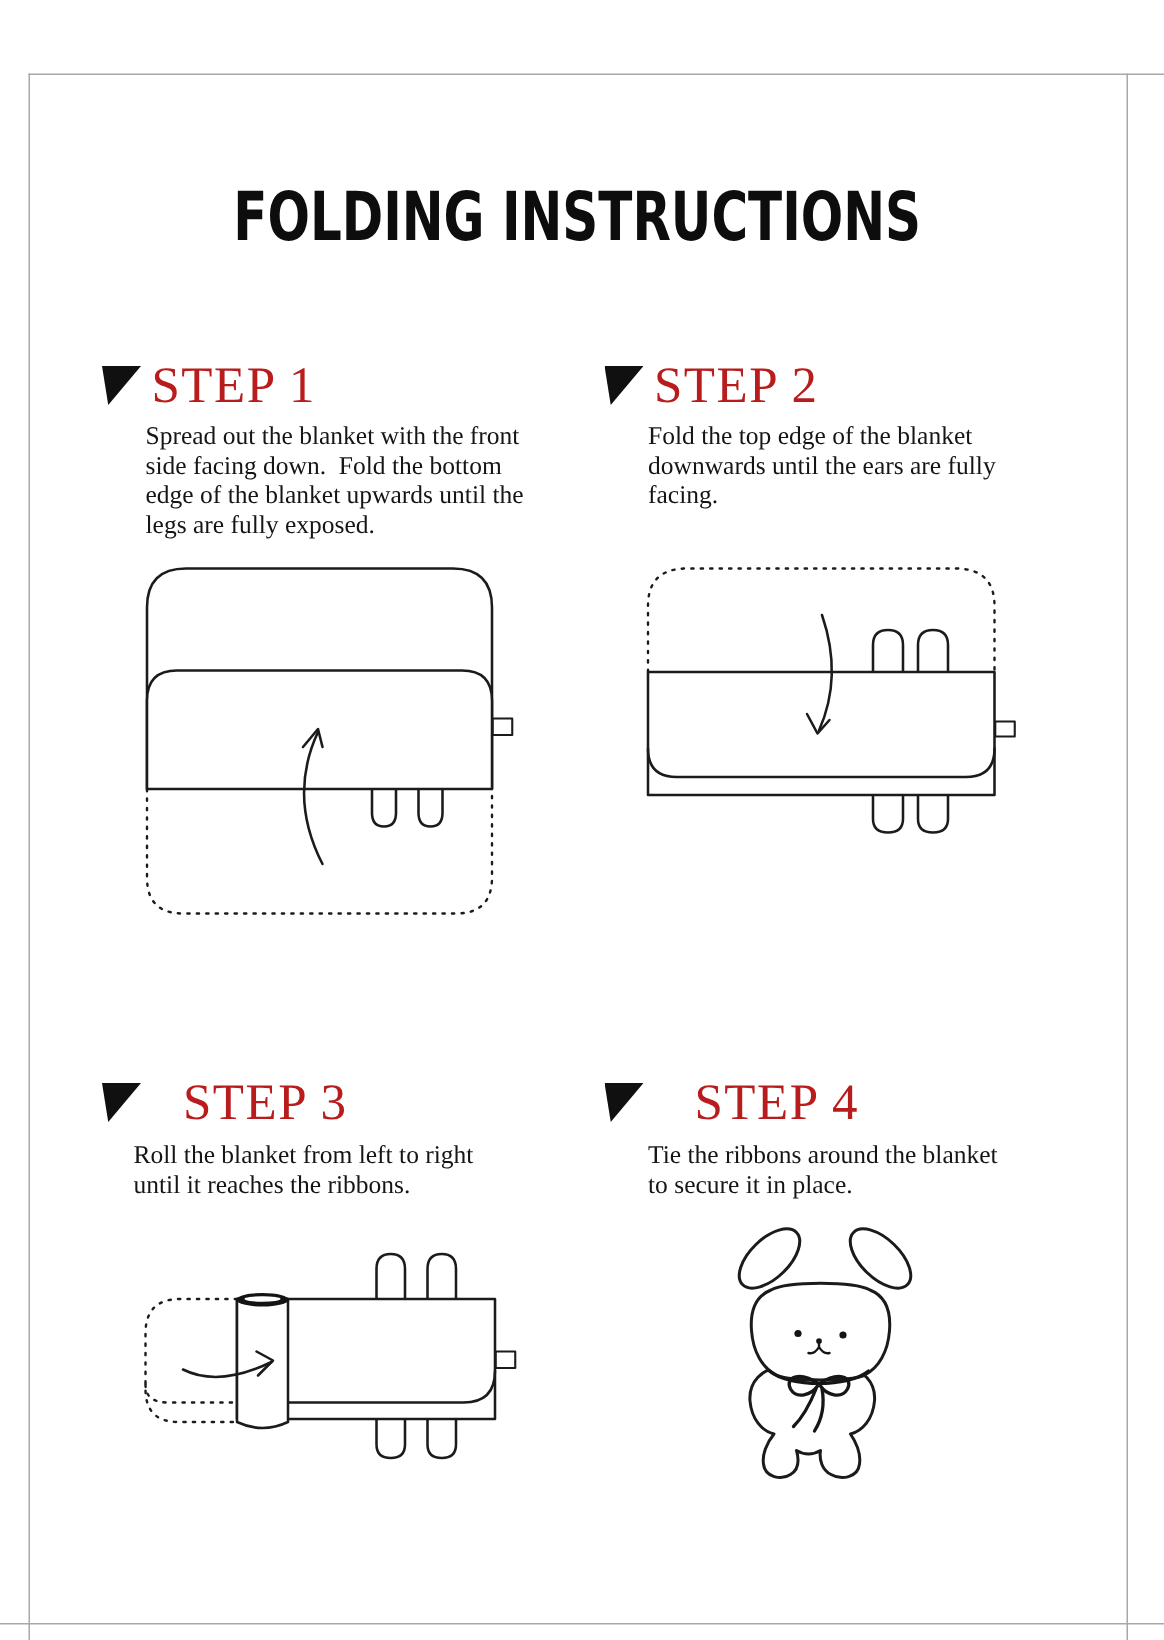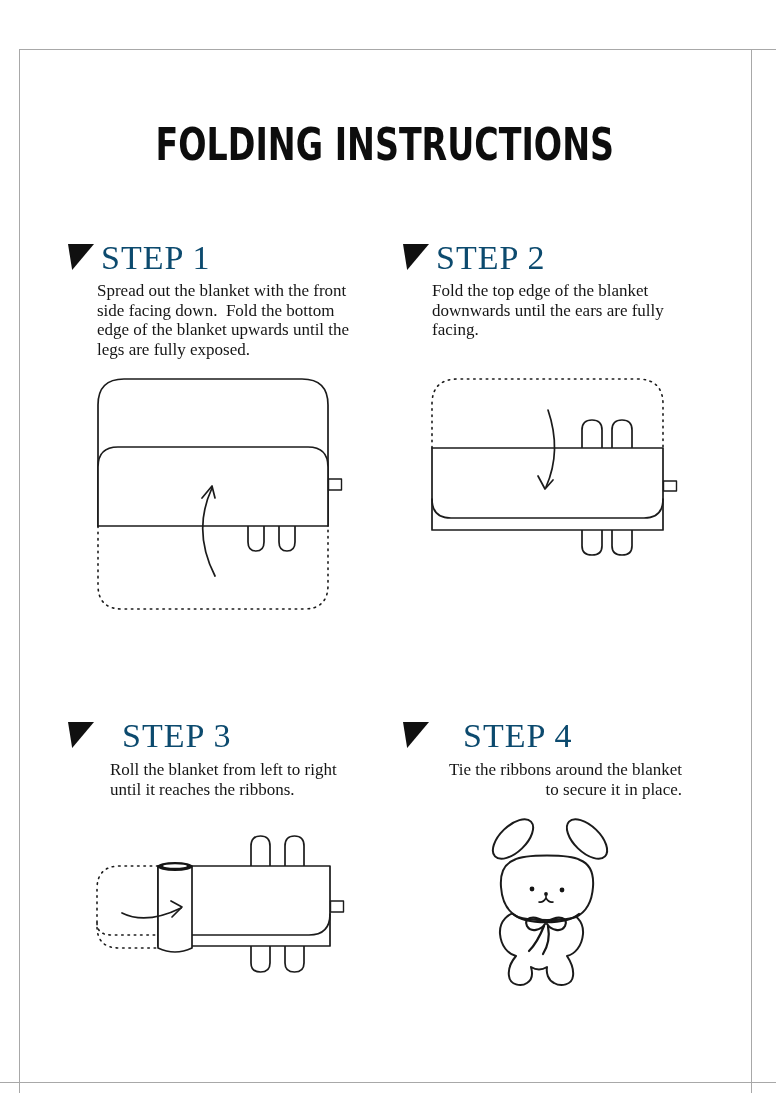--- a/index.html
+++ b/index.html
@@ -28,21 +28,21 @@
   }
 
   .step-header { position:absolute; display:flex; align-items:flex-start; }
   .tri {
     width:26px; height:26px; margin-top:3px; margin-right:7px;
     background:#101010;
     -webkit-clip-path:polygon(0 0,100% 0,16% 100%);
     clip-path:polygon(0 0,100% 0,16% 100%);
   }
   .step-label {
-    font-size:34px; line-height:34px; letter-spacing:1px; color:#0c4a6e;
+    font-size:34px; line-height:34px; letter-spacing:1px; color:#b91c1c;
   }
   .step-desc {
     position:absolute; font-size:17px; line-height:19.5px; color:#151515;
     white-space:pre-wrap;
   }
   .diagram { position:absolute; }
   svg { display:block; overflow:visible; }
   .ln   { fill:none; stroke:var(--ink); stroke-width:1.7; stroke-linecap:round; stroke-linejoin:round; }
   .lnw  { fill:#fff;  stroke:var(--ink); stroke-width:1.7; stroke-linecap:round; stroke-linejoin:round; }
   .dots { fill:none; stroke:var(--ink); stroke-width:1.6; stroke-dasharray:1.5 4.8; stroke-linecap:round; }
@@ -106,21 +106,21 @@
       <rect class="lnw" x="235.5" y="108" width="13" height="10" style="stroke-width:1.4"></rect>
       <path class="ln" d="M120,37 Q134,78 118,114"></path>
       <path class="ln" d="M110,103 L117,116 L125,107"></path>
     </svg>
   </div>
 
   <div class="step-header" style="left:68px; top:696px;gap:21px;">
     <div class="tri"></div>
     <div class="step-label">STEP 3</div>
   </div>
-  <div class="step-desc" style="left:110px; top:737px; width:262px;">Roll the blanket from left to right
+  <div class="step-desc" style="left:89px; top:737px; width:262px;">Roll the blanket from left to right
 until it reaches the ribbons.</div>
 
   <div class="diagram" style="left:88px; top:806px;">
     <svg width="266" height="154" viewBox="0 0 266 154">
       <path class="dots" d="M70,37 L32,37 Q9,37 9,60 L9,97 Q9,119 31,119 L70,119"></path>
       <path class="dots" d="M9,94 Q9,106 24,106 L70,106"></path>
       <path class="lnw" d="M163,37 L163,17 Q163,7 172.5,7 Q182,7 182,17 L182,37"></path>
       <path class="lnw" d="M197,37 L197,17 Q197,7 206.5,7 Q216,7 216,17 L216,37"></path>
       <path class="lnw" d="M163,117 L163,134 Q163,143 172.5,143 Q182,143 182,134 L182,117"></path>
       <path class="lnw" d="M197,117 L197,134 Q197,143 206.5,143 Q216,143 216,134 L216,117"></path>
@@ -132,21 +132,21 @@
       <ellipse cx="87" cy="37" rx="12" ry="1.8" fill="#ffffff"></ellipse>
       <path class="ln" d="M34,84 Q58,96 93,79"></path>
       <path class="ln" d="M83,72 L94,78 L84,88"></path>
     </svg>
   </div>
 
   <div class="step-header" style="left:403px; top:696px;gap:27px;">
     <div class="tri"></div>
     <div class="step-label">STEP 4</div>
   </div>
-  <div class="step-desc" style="left:432px; top:737px; width:250px;text-align:right;">Tie the ribbons around the blanket
+  <div class="step-desc" style="left:432px; top:737px; width:250px;">Tie the ribbons around the blanket
 to secure it in place.</div>
 
   <div class="diagram" style="left:470px; top:785px;">
     <svg width="160" height="180" viewBox="0 0 160 180">
       <ellipse class="bun" cx="43" cy="31" rx="25" ry="13" transform="rotate(-44 43 31)"></ellipse>
       <ellipse class="bun" cx="117" cy="31" rx="25" ry="13" transform="rotate(44 117 31)"></ellipse>
       <path class="bun" d="M50,103 C38,105 29,113 30,126 C31,138 38,146 46,148
                C41,154 38,162 39,168 C40,177 51,179 57,175 C62,172 63,166 61,159
                C66,162 72,162 77,159 C76,165 78,172 84,175 C91,179 102,177 103,168
                C104,161 101,154 97,148 C105,146 112,138 113,126 C114,113 105,105 93,103 Z"></path>

